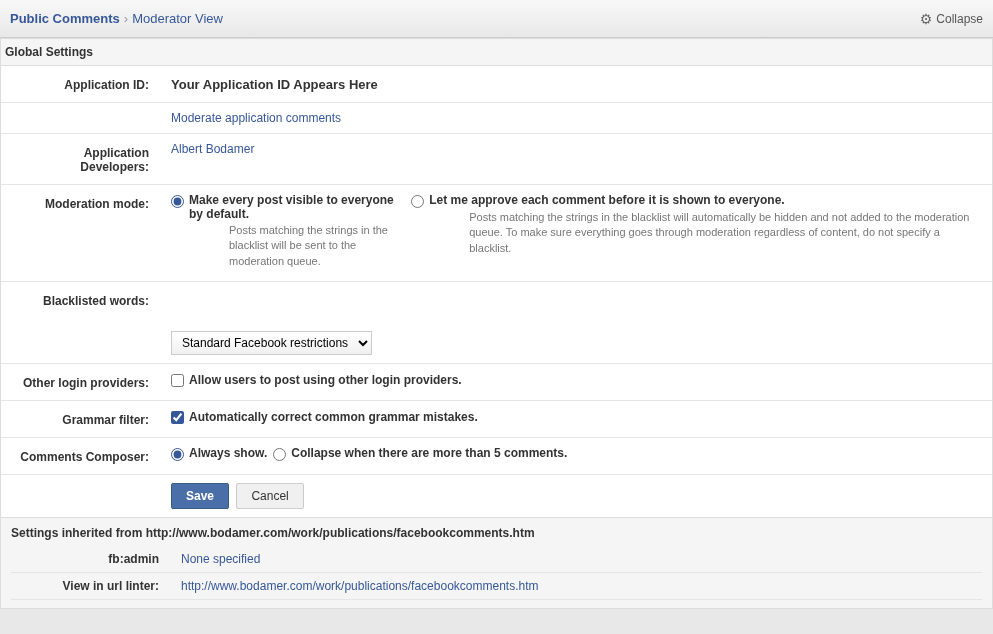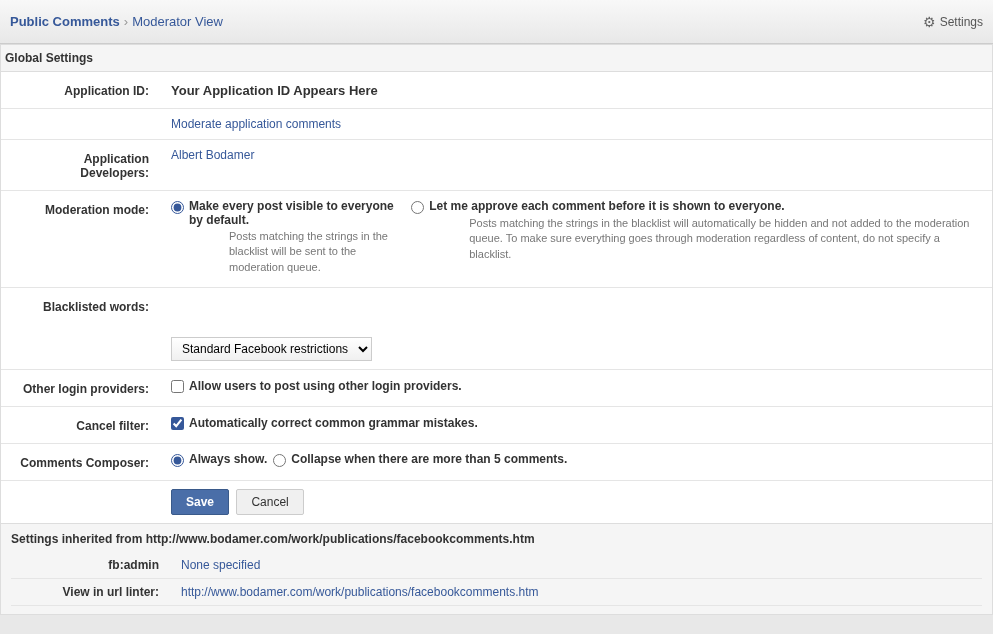--- a/index.html
+++ b/index.html
@@ -5,21 +5,21 @@
     * { box-sizing: border-box; margin: 0; padding: 0; }
     body { font-family: Arial, sans-serif; font-size: 12px; background: #f0f2f5; color: #333; }
 
     #header {
       background: linear-gradient(to bottom, #f8f8f8, #e8e8e8);
       border-bottom: 1px solid #ccc;
       padding: 6px 10px;
       display: flex;
       align-items: center;
       justify-content: space-between;
-      height: 44px;
+      height: 38px;
     }
 
     #header-left {
       display: flex;
       align-items: center;
       gap: 4px;
     }
 
     .header-title {
       color: #365899;
@@ -270,21 +270,21 @@
 <div class="page-wrapper">
 
   <div id="header">
     <div id="header-left">
       <a class="header-title">Public Comments</a>
       <span class="header-separator">›</span>
       <a class="header-link">Moderator View</a>
     </div>
     <div id="header-right">
       <span class="gear-icon">⚙</span>
-      <span>Settings</span>
+      <span>Collapse</span>
     </div>
   </div>
 
   <div id="main-content">
 
     <div class="section-title">Global Settings</div>
 
     <table class="settings-table">
 
       <tbody>
@@ -345,21 +345,21 @@
         <td class="label-cell">Other login providers:</td>
         <td class="value-cell">
           <div class="checkbox-row">
             <input type="checkbox" style="">
             <span class="checkbox-label">Allow users to post using other login providers.</span>
           </div>
         </td>
       </tr>
 
       <tr>
-        <td class="label-cell">Cancel filter:</td>
+        <td class="label-cell">Grammar filter:</td>
         <td class="value-cell">
           <div class="checkbox-row">
             <input type="checkbox" checked="" style="">
             <span class="checkbox-label">Automatically correct common grammar mistakes.</span>
           </div>
         </td>
       </tr>
 
       <tr>
         <td class="label-cell">Comments Composer:</td>

